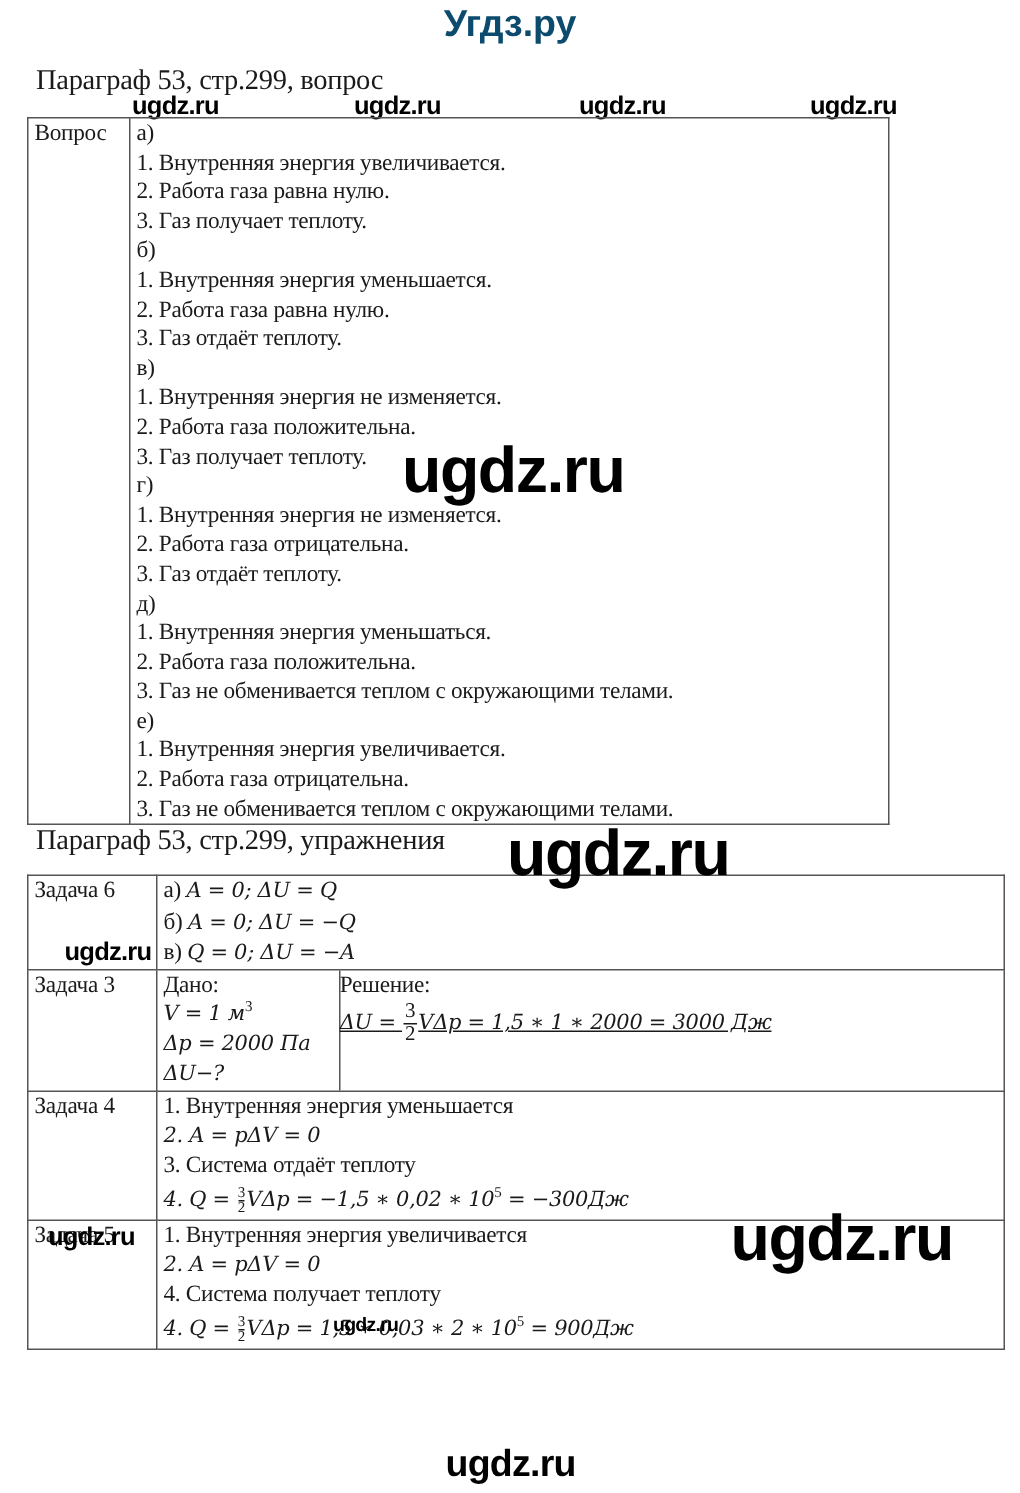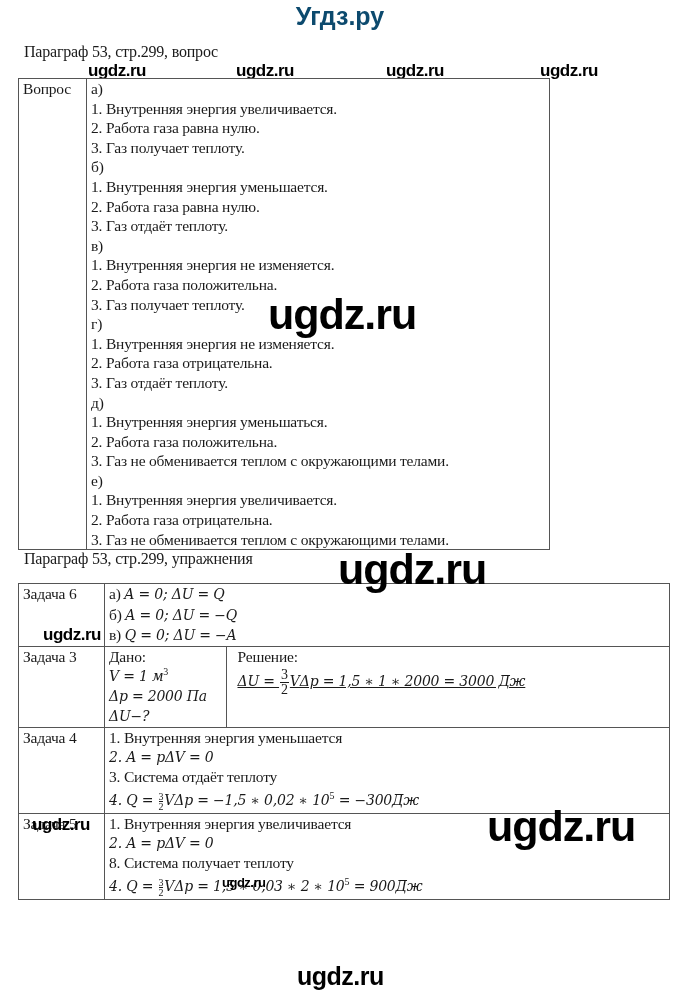--- a/index.html
+++ b/index.html
@@ -1,27 +1,27 @@
 <!DOCTYPE html>
 <html><head>
 <meta charset="utf-8">
 <style>
   html, body { margin: 0; padding: 0; background: #ffffff; }
   body { width: 680px; height: 995px; position: relative; overflow: hidden; color: #1a1a1a;
          font-family: "Liberation Serif", "DejaVu Serif", serif; }
   .site-title { position: absolute; left: 0; width: 680px; top: 2px; text-align: center;
                 font-family: "Liberation Sans", "DejaVu Sans", sans-serif; font-weight: bold; font-size: 25px; color: #0c4a6e; }
-  .caption { position: absolute; left: 24px; font-size: 16px; letter-spacing: -0.2px; }
+  .caption { position: absolute; left: 24px; font-size: 19px; letter-spacing: -0.2px; }
   .wm { position: absolute; font-family: "Liberation Sans", "DejaVu Sans", sans-serif; font-weight: bold; color: #000; letter-spacing: -0.5px; }
   .wm-s { font-size: 17px; }
   .wm-l { font-size: 43px; letter-spacing: -1px; }
   .wm-xs { font-size: 13px; }
   table { position: absolute; border-collapse: collapse; table-layout: fixed; }
   td { border: 1.5px solid #555; vertical-align: top; padding: 0 4px; font-size: 15.5px; line-height: 19.6px; letter-spacing: -0.2px; }
-  .t1 { left: 18px; top: 78px; width: 532px; }
+  .t1 { left: 18px; top: 78px; width: 575px; }
   .t2 { left: 18px; top: 583px; width: 652px; }
   .line { display: block; white-space: nowrap; }
   .m { font-family: "DejaVu Serif", "Liberation Serif", serif; font-style: italic; font-size: 14px; }
   .frac { display: inline-block; vertical-align: middle; text-align: center; line-height: 14px; font-size: 14px; margin: 0 1px; }
   .frac span { display: block; }
   .frac .num { border-bottom: 1px solid #1a1a1a; padding: 0 1px; }
   .frac-s { display: inline-block; vertical-align: middle; text-align: center; line-height: 9px; font-size: 10px; margin: 0 1px; }
   .frac-s span { display: block; }
   .frac-s .num { border-bottom: 1px solid #1a1a1a; }
   sup { font-size: 10px; line-height: 0; }
@@ -106,21 +106,21 @@
               <col>
             </colgroup>
         <tbody>
               <tr>
           <td style="padding:0 4px 1px 4px; border-right:1.5px solid #555;">
             <span class="line">Дано:</span>
             <span class="line"><span class="m">V = 1 м</span><sup>3</sup></span>
             <span class="line m">Δp = 2000 Па</span>
             <span class="line m">ΔU−?</span>
           </td>
-          <td style="padding:0 11px;">
+          <td style="padding:0 0;">
             <span class="line">Решение:</span>
             <span class="line" style="margin-top:2px;text-decoration:underline;"><span class="m">ΔU = </span><span class="frac"><span class="num">3</span><span>2</span></span><span class="m">VΔp = 1,5 ∗ 1 ∗ 2000 = 3000 Дж</span></span>
           </td>
         </tr>
       </tbody>
           </table>
     </td>
   </tr>
 
   <tr>
@@ -131,21 +131,21 @@
       <span class="line">3. Система отдаёт теплоту</span>
       <span class="line" style="line-height:25px;"><span class="m">4. Q = </span><span class="frac-s"><span class="num">3</span><span>2</span></span><span class="m">VΔp = −1,5 ∗ 0,02 ∗ 10</span><sup>5</sup><span class="m"> = −300Дж</span></span>
     </td>
   </tr>
 
   <tr>
     <td><span>Задача 5</span></td>
     <td>
       <span class="line">1. Внутренняя энергия увеличивается</span>
       <span class="line m">2. A = pΔV = 0</span>
-      <span class="line">8. Система получает теплоту</span>
+      <span class="line">4. Система получает теплоту</span>
       <span class="line" style="line-height:25px;"><span class="m">4. Q = </span><span class="frac-s"><span class="num">3</span><span>2</span></span><span class="m">VΔp = 1,5 ∗ 0,03 ∗ 2 ∗ 10</span><sup>5</sup><span class="m"> = 900Дж</span></span>
     </td>
   </tr>
 </tbody>
   </table>
 
 <div class="wm wm-l" style="left:268px;top:290px;">ugdz.ru</div>
 <div class="wm wm-l" style="left:338px;top:545px;">ugdz.ru</div>
 <div class="wm wm-s" style="left:43px;top:625px;">ugdz.ru</div>
 <div class="wm wm-s" style="left:32px;top:815px;">ugdz.ru</div>

